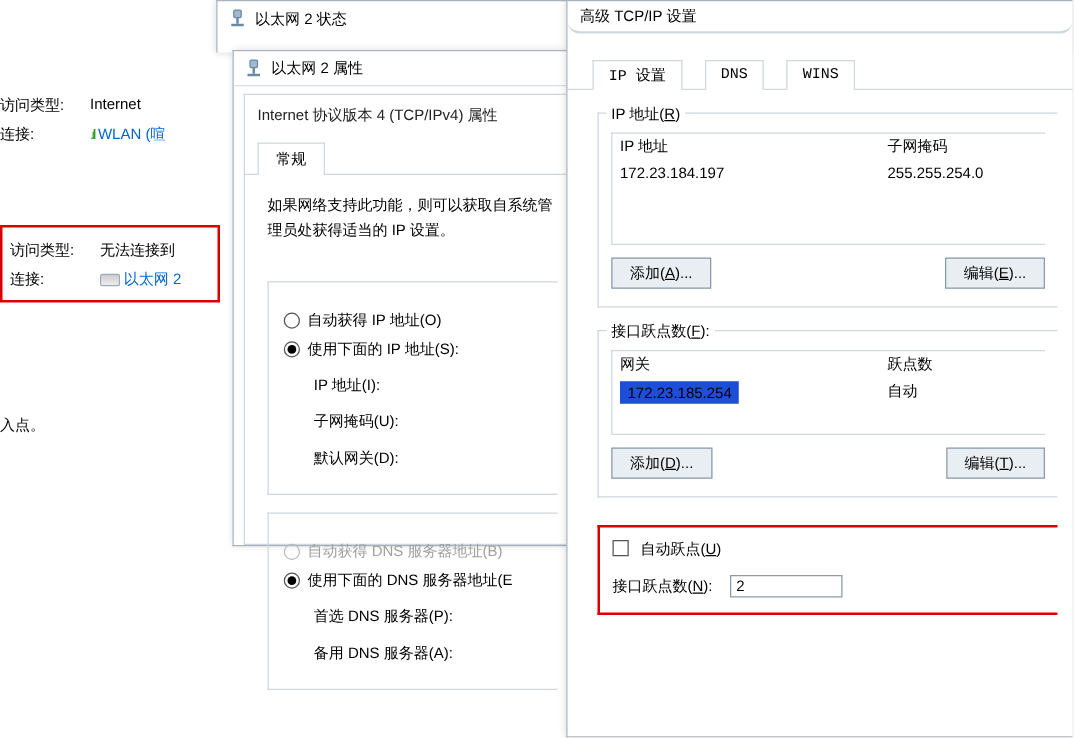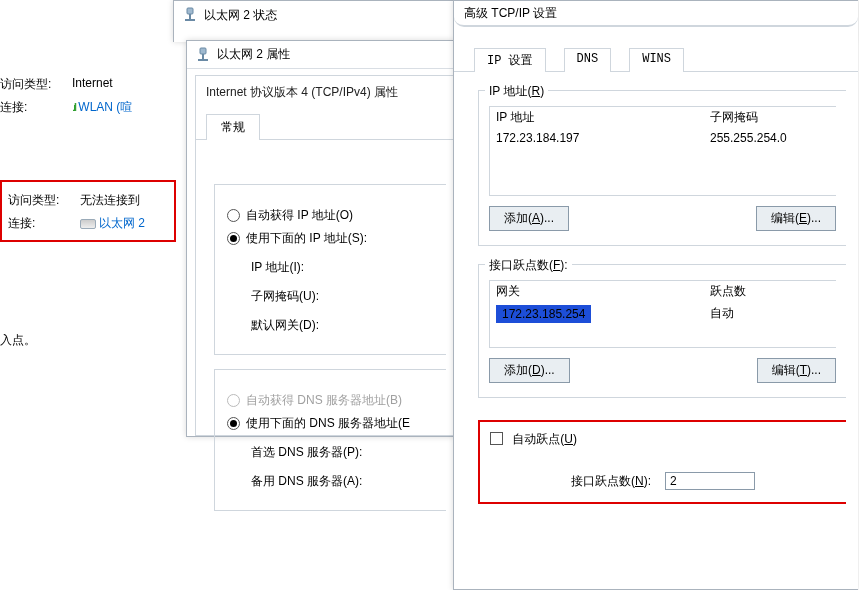--- a/index.html
+++ b/index.html
@@ -125,22 +125,22 @@
       padding: 2px 6px;
     }
 
     
     .metric-box { border:2px solid #d00; margin-top:22px;
                   padding: 8px 10px 12px 10px; border-right:none;}
     .metric-box .cbox{
       width:13px;height:13px;border:1px solid #555;display:inline-block;
       margin-right:6px; position:relative; top:2px;
     }
-    .metric-box .field-row{margin-top:24px; display:flex;
-                           align-items:center; gap:14px;justify-content:center;}
+    .metric-box .field-row{margin-top:12px; display:flex;
+                           align-items:center; gap:14px;}
     .metric-box input{
       width:90px; border:1px solid #8a9aa9; font:inherit;
       padding:1px 4px;
     }
 
     .und { text-decoration: underline; }
     .entry-note { position:absolute; left:0; top:332px; width:60px;}
   </style>
 </head>
 <body>
@@ -201,20 +201,21 @@
   </div>
 
   <div class="inner-props">
     <div class="inner-props-title">Internet 协议版本 4 (TCP/IPv4) 属性</div>
 
     <div class="tabbar">
       <span class="tab">常规</span>
     </div>
 
     <div class="tab-body">
+      <div class="desc">如果网络支持此功能，则可以获取自系统管理员处获得适当的 IP 设置。</div>
 
       <div class="opt-group">
         <div class="radio-row">
           <span class="radio"></span>
           <span>自动获得 IP 地址(O)</span>
         </div>
         <div class="radio-row">
           <span class="radio sel"></span>
           <span>使用下面的 IP 地址(S):</span>
         </div>

